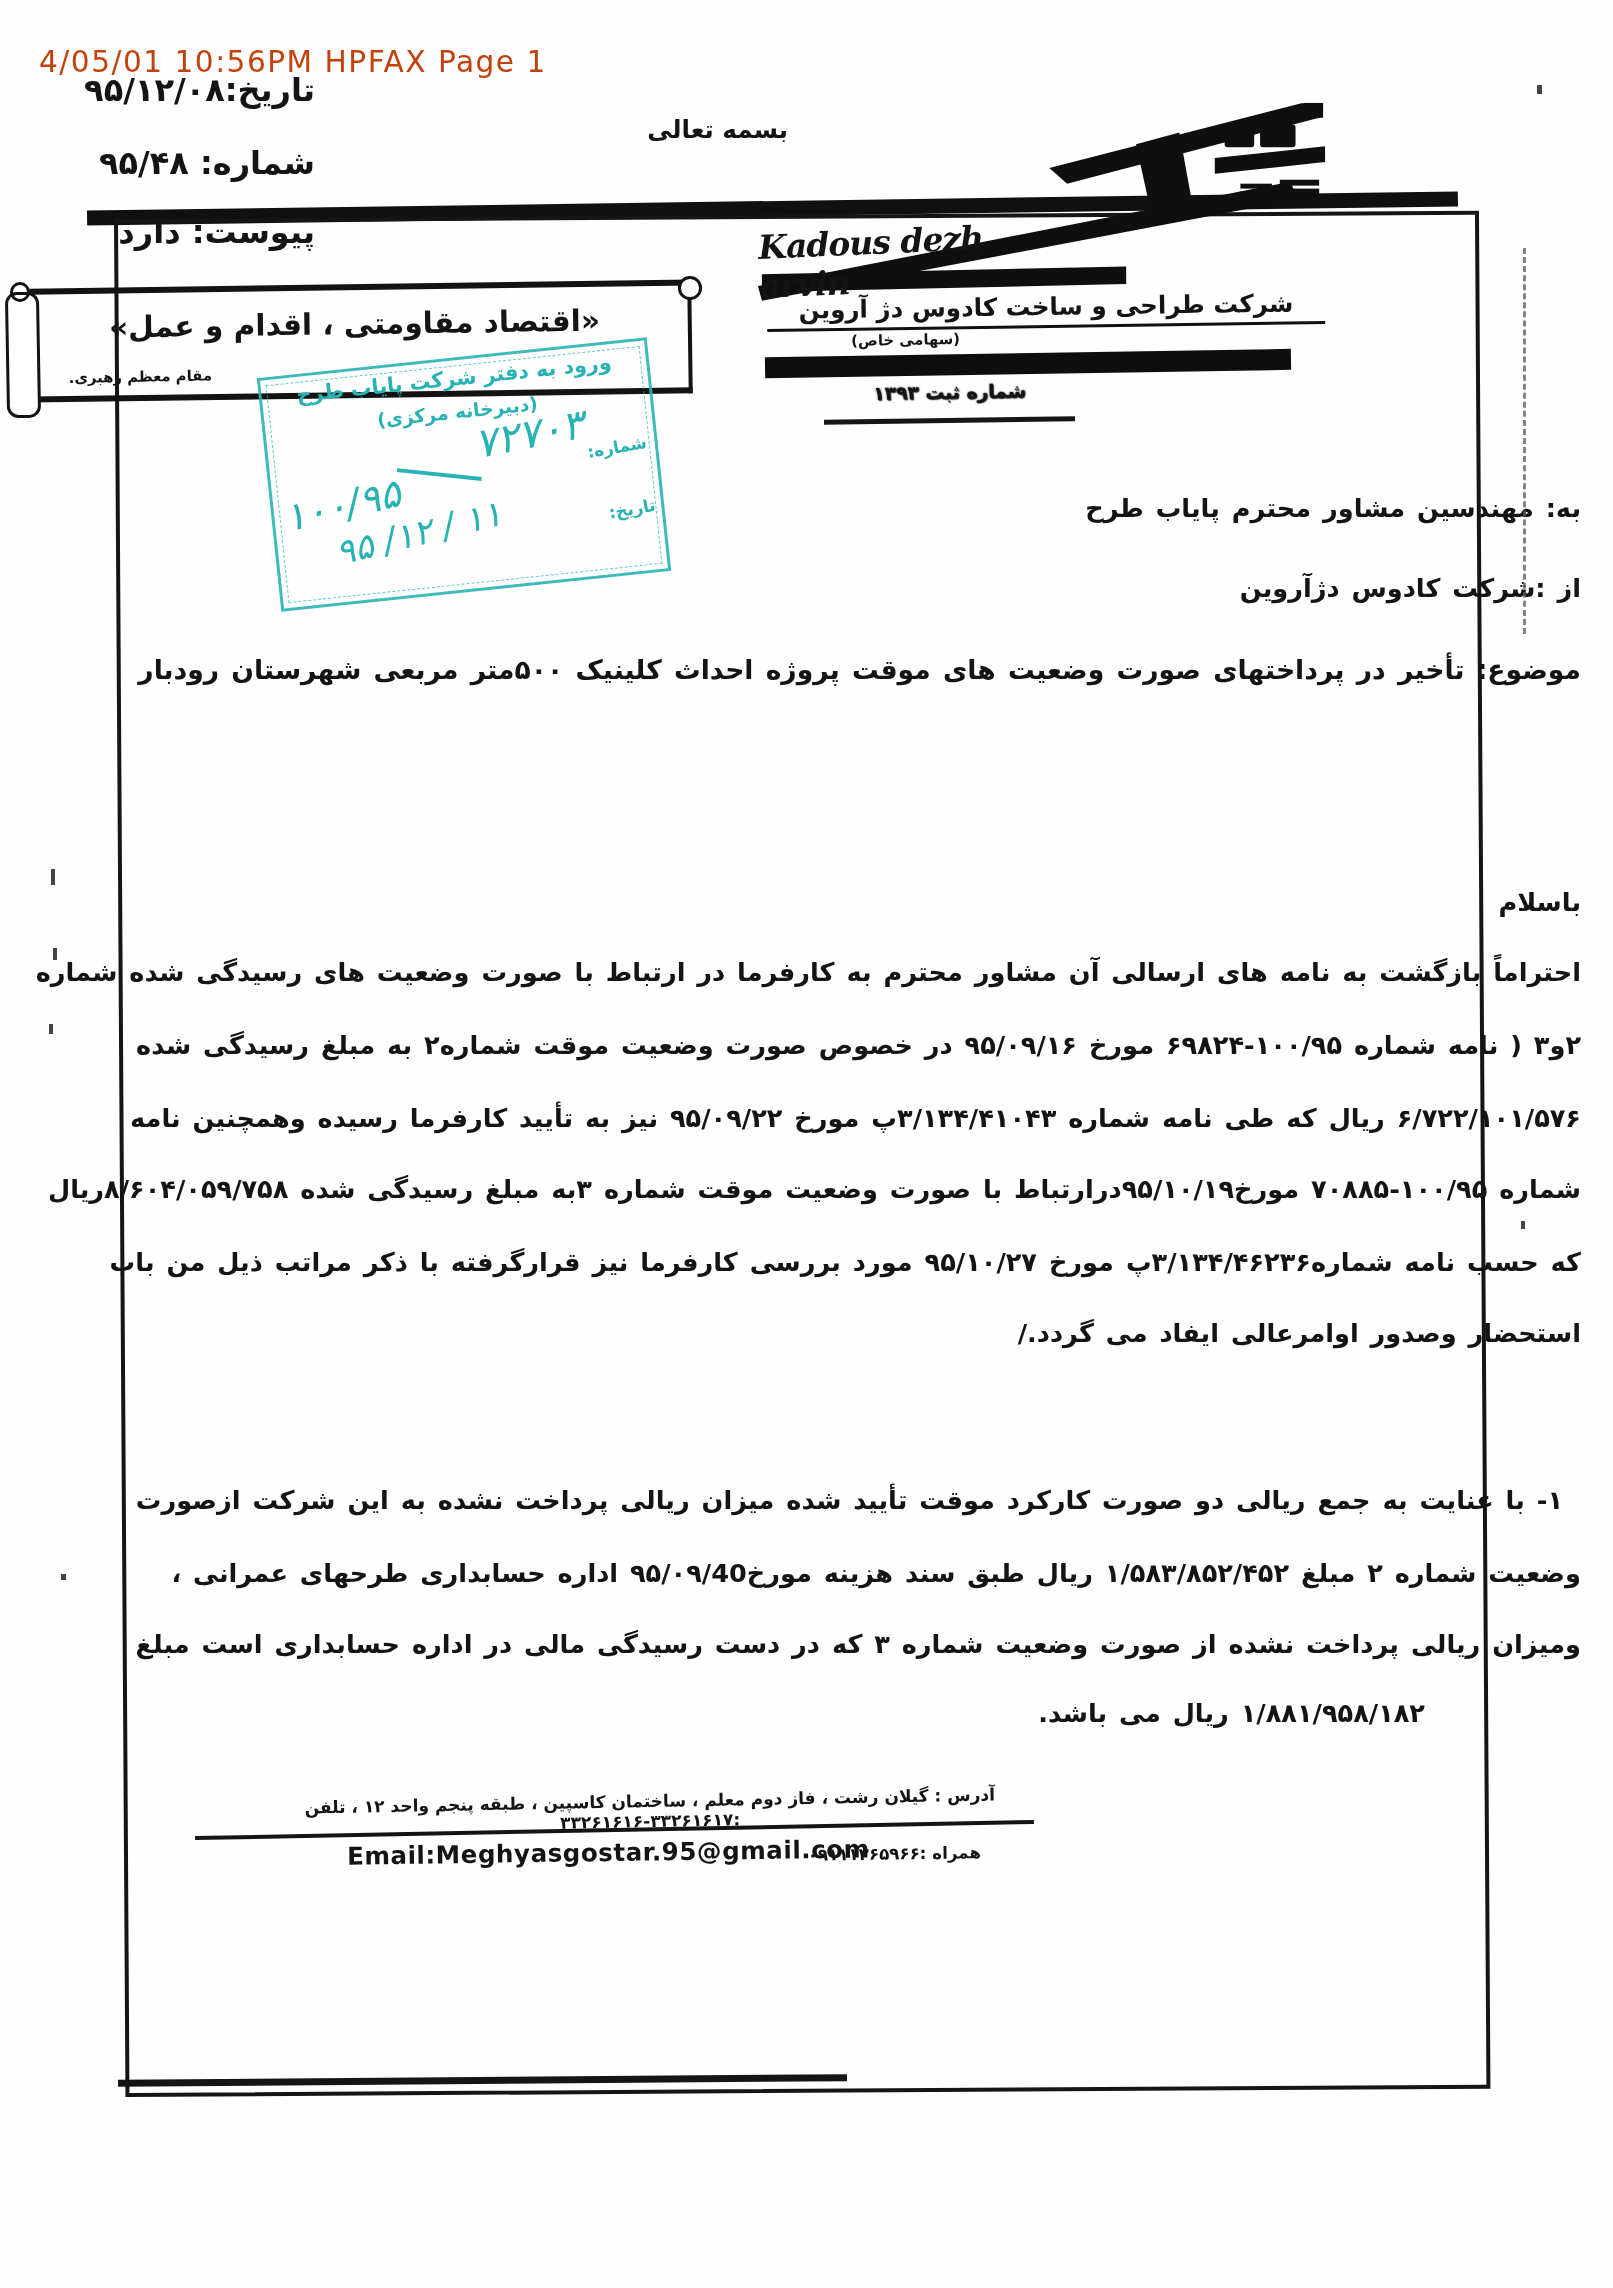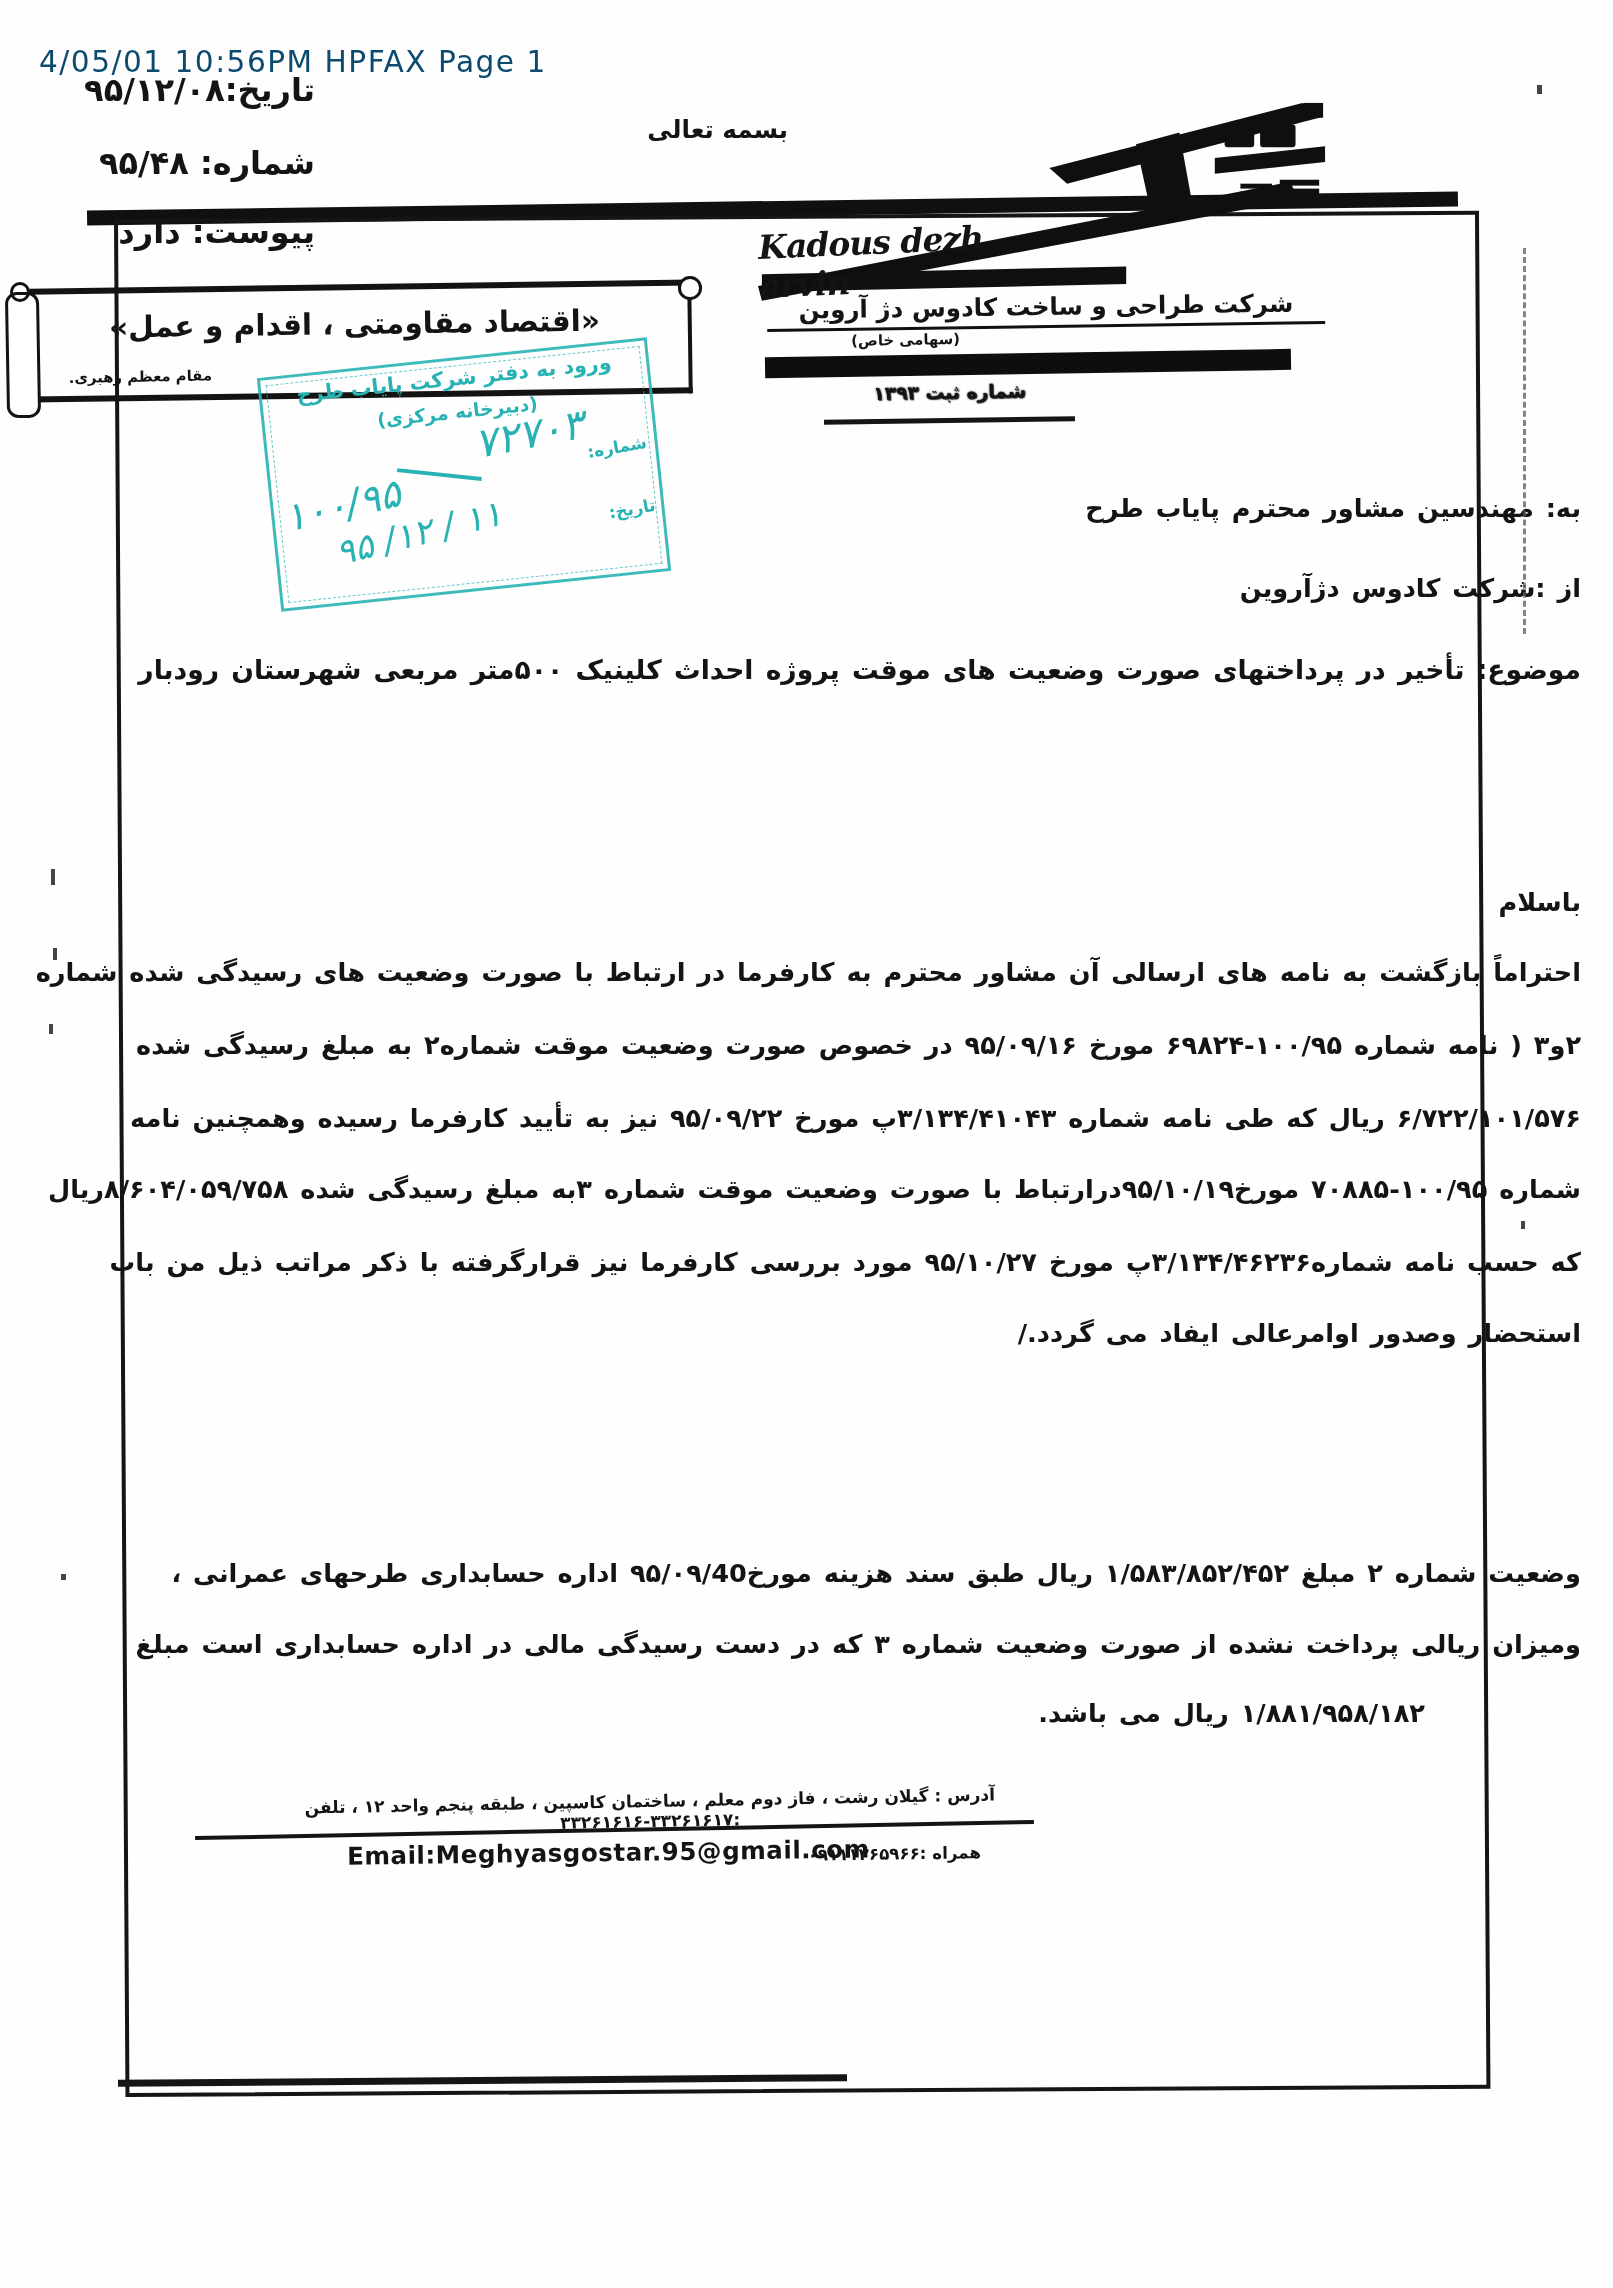--- a/index.html
+++ b/index.html
@@ -2,21 +2,21 @@
 <html lang="fa"><head>
 <meta charset="utf-8">
 <style>
   html,body{margin:0;padding:0;background:#ffffff;}
   .page{position:relative;width:1614px;height:2288px;background:#fefefe;
         font-family:"DejaVu Sans",sans-serif;color:#141414;overflow:hidden;}
   .abs{position:absolute;}
   .rtl{direction:rtl;unicode-bidi:isolate;}
 
   
-  .fax-header{left:39px;top:45px;font-size:29.6px;letter-spacing:1.5px;color:#0c4a6e;
+  .fax-header{left:39px;top:45px;font-size:29.6px;letter-spacing:1.5px;color:#c2410c;
               font-family:"DejaVu Sans",sans-serif;}
 
   
   .letter-box{left:114px;top:219px;width:1357px;height:1870px;border:4.9px solid #151515;
               transform:rotate(-0.35deg);transform-origin:top left;background:transparent;}
   .top-skew-bar{left:87px;top:201px;width:1371px;height:14.8px;background:#101010;
                 transform:rotate(-0.8deg);}
   .bottom-extra-bar{left:118px;top:2077px;width:729px;height:6.9px;background:#151515;
                     transform:rotate(-0.45deg);}
 
@@ -167,20 +167,21 @@
   <div class="abs rtl line subject-line1">موضوع:  تأخیر در پرداختهای صورت وضعیت های موقت پروژه احداث کلینیک ۵۰۰متر مربعی شهرستان رودبار</div>
 
   <div class="abs rtl line salutation">باسلام</div>
   <div class="abs rtl line bl0">احتراماً بازگشت به نامه های ارسالی آن مشاور محترم  به کارفرما در ارتباط با صورت وضعیت های رسیدگی شده شماره</div>
   <div class="abs rtl line bl1">۲و۳ ( نامه شماره ۱۰۰/۹۵-۶۹۸۲۴ مورخ ۹۵/۰۹/۱۶ در خصوص صورت وضعیت موقت شماره۲ به مبلغ رسیدگی شده</div>
   <div class="abs rtl line bl2">۶/۷۲۲/۱۰۱/۵۷۶ ریال که طی نامه شماره ۳/۱۳۴/۴۱۰۴۳پ مورخ ۹۵/۰۹/۲۲ نیز به تأیید کارفرما رسیده وهمچنین نامه</div>
   <div class="abs rtl line bl3">شماره ۱۰۰/۹۵-۷۰۸۸۵ مورخ۹۵/۱۰/۱۹درارتباط با صورت وضعیت موقت شماره ۳به مبلغ رسیدگی شده ۸/۶۰۴/۰۵۹/۷۵۸ریال</div>
   <div class="abs rtl line bl4">که حسب نامه شماره۳/۱۳۴/۴۶۲۳۶پ مورخ ۹۵/۱۰/۲۷ مورد بررسی کارفرما نیز قرارگرفته با ذکر مراتب ذیل من باب</div>
   <div class="abs rtl line bl5">استحضار وصدور اوامرعالی ایفاد می گردد./</div>
 
+  <div class="abs rtl line il0">۱- با عنایت به جمع ریالی دو صورت کارکرد موقت تأیید شده میزان ریالی  پرداخت نشده  به این شرکت ازصورت</div>
   <div class="abs rtl line il1">وضعیت شماره ۲ مبلغ ۱/۵۸۳/۸۵۲/۴۵۲ ریال طبق سند هزینه مورخ۹۵/۰۹/40 اداره حسابداری طرحهای عمرانی ،</div>
   <div class="abs rtl line il2">ومیزان ریالی پرداخت نشده از صورت وضعیت شماره ۳ که در دست رسیدگی مالی در اداره حسابداری  است مبلغ</div>
   <div class="abs rtl line il3">۱/۸۸۱/۹۵۸/۱۸۲ ریال می باشد.</div>
 
   <div class="abs footer-address">آدرس : گیلان رشت ، فاز دوم معلم ، ساختمان کاسپین ، طبقه پنجم واحد ۱۲ ، تلفن :۳۳۲۶۱۶۱۷-۳۳۲۶۱۶۱۶</div>
   <div class="abs footer-address-rule"></div>
   <div class="abs footer-email">Email:Meghyasgostar.95@gmail.com</div>
   <div class="abs rtl footer-mobile">
     <span>همراه :</span><span>۰۹۱۱۱۳۶۵۹۶۶</span>
   </div>

